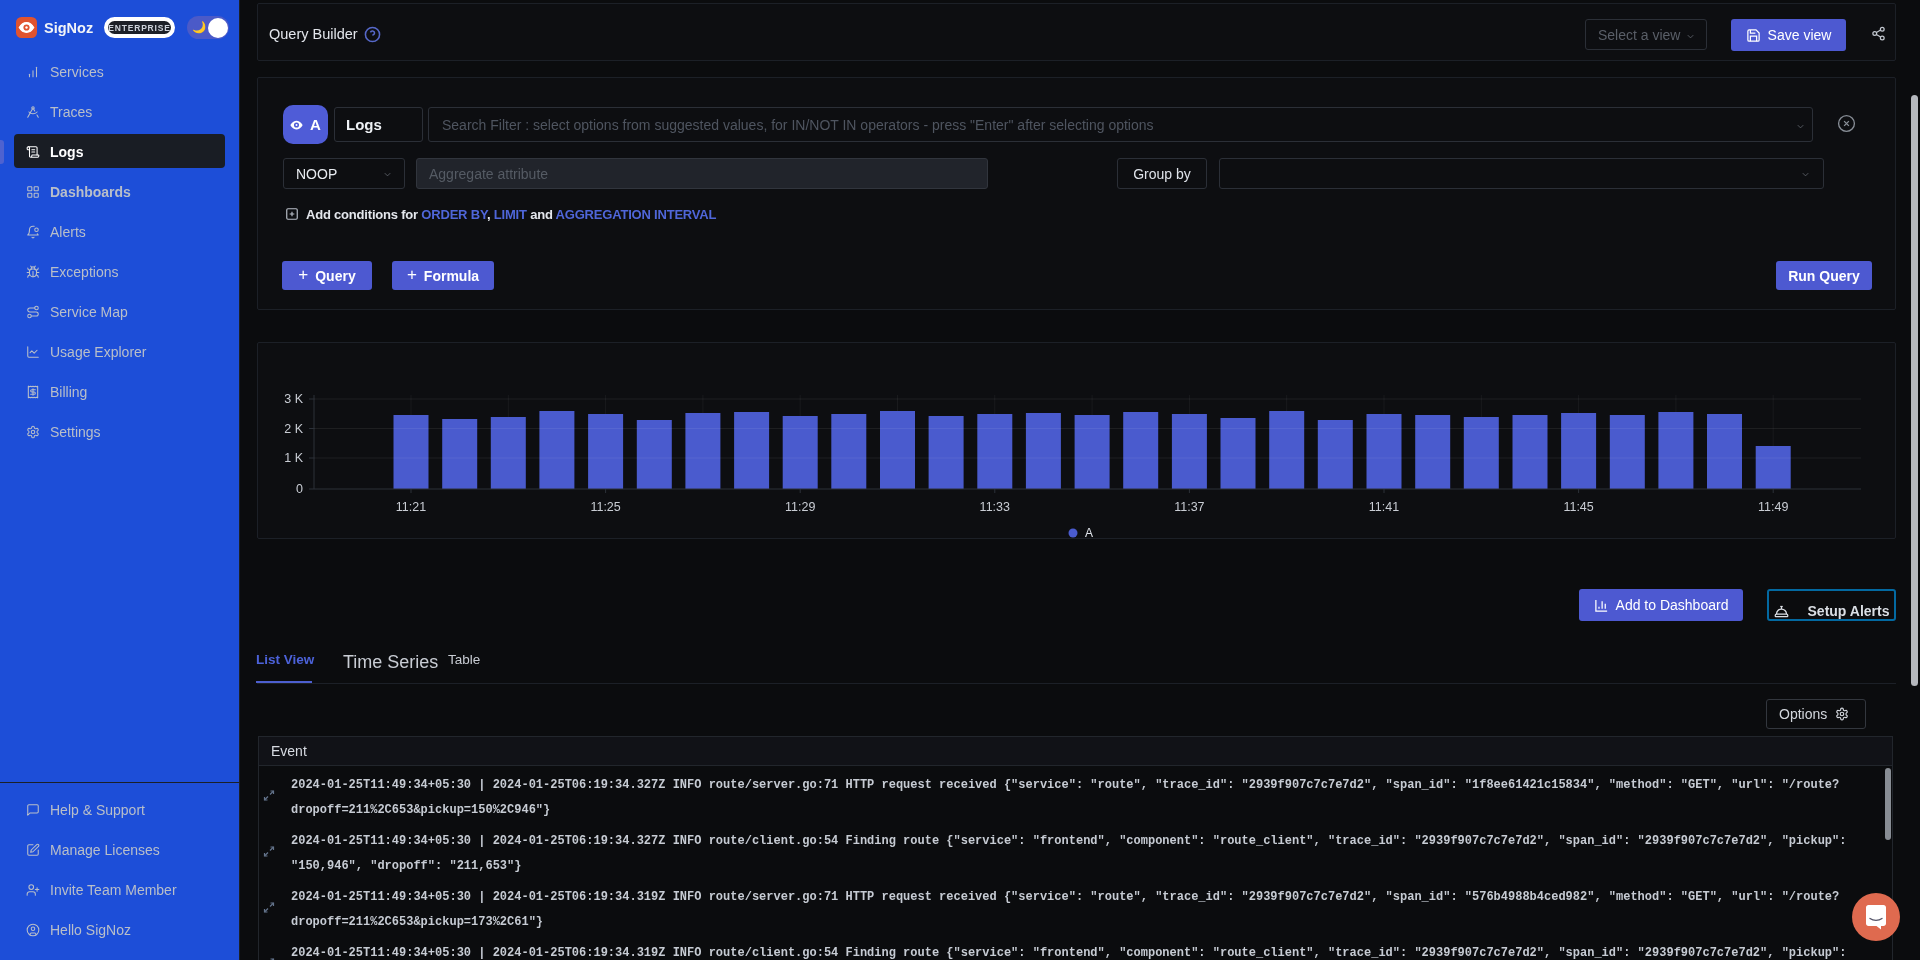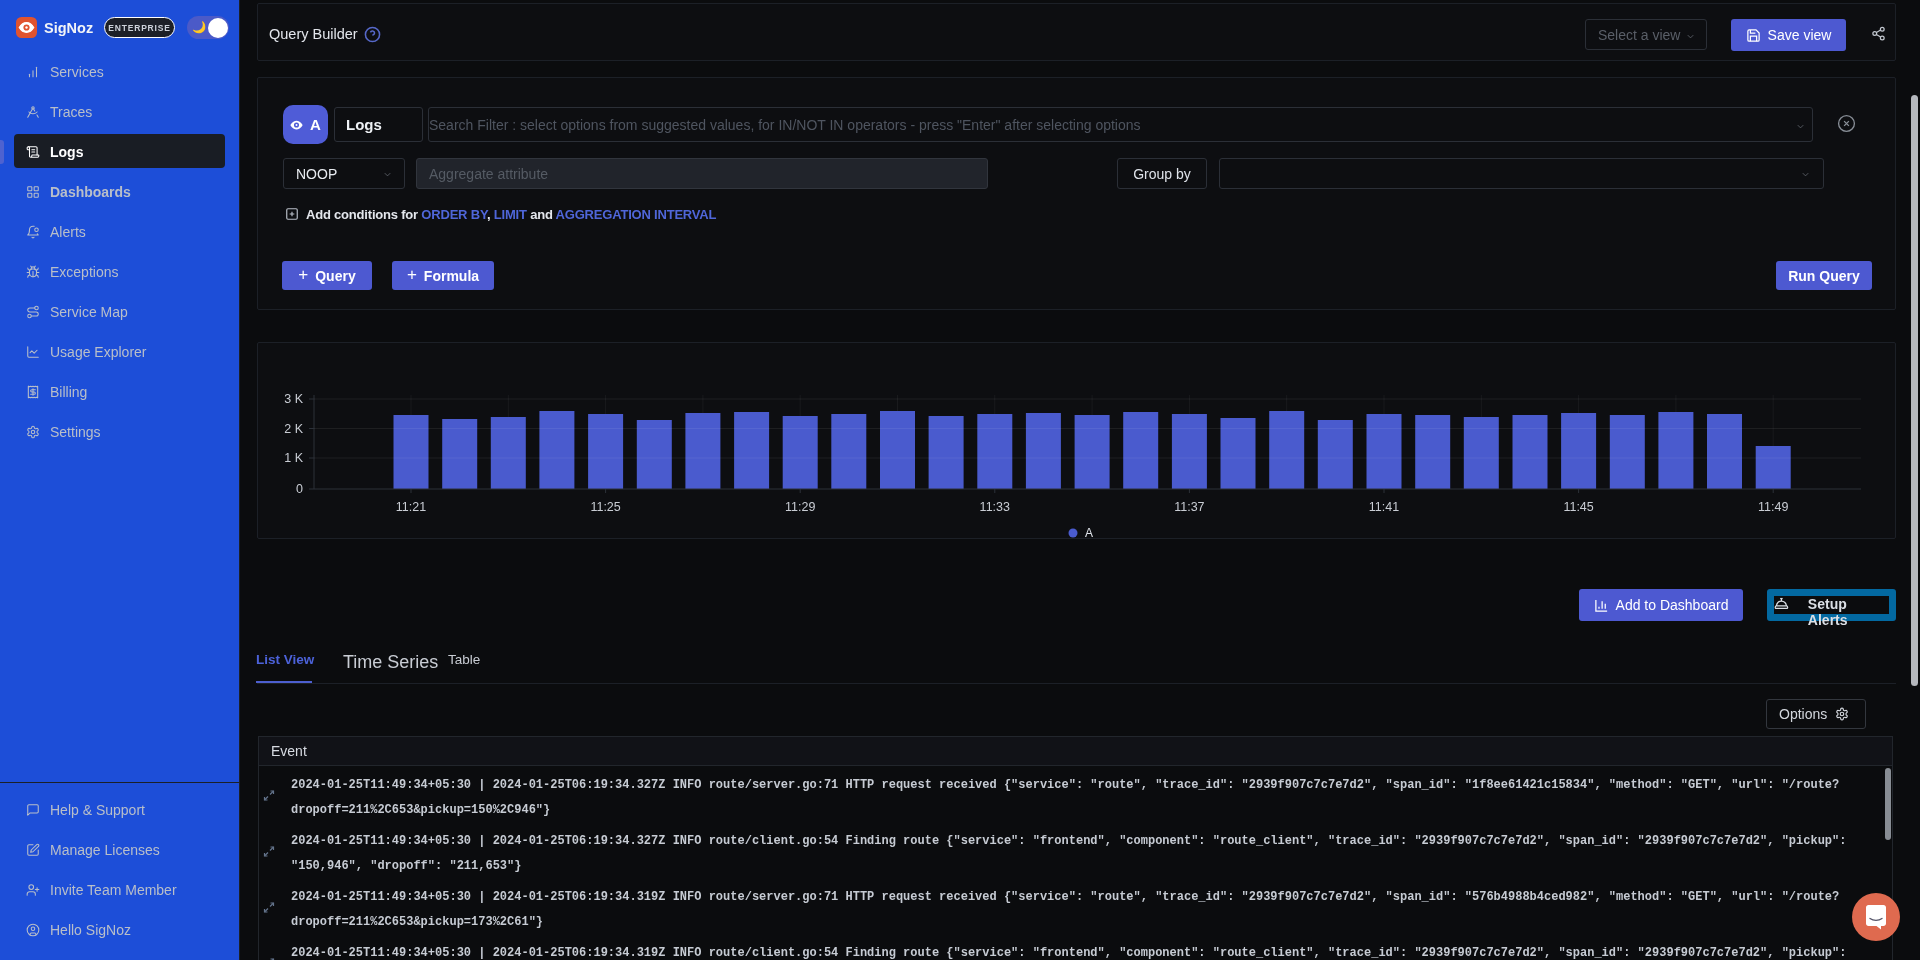--- a/index.html
+++ b/index.html
@@ -20,21 +20,21 @@
 
   <svg class="abs" style="left:16px;top:17px" width="21" height="21" viewBox="0 0 21 21">
     <rect x="0" y="0" width="21" height="21" rx="5.5" fill="#e0532f"></rect>
     <g stroke="#fff" stroke-width="1.1" fill="none">
       <path d="M3.2 10.5 C5.2 7.2 7.6 5.6 10.5 5.6 C13.4 5.6 15.8 7.2 17.8 10.5 C15.8 13.8 13.4 15.4 10.5 15.4 C7.6 15.4 5.2 13.8 3.2 10.5 Z" fill="#fff"></path>
     </g>
     <circle cx="10.5" cy="10.5" r="3.1" fill="#e0532f"></circle>
     <circle cx="10.5" cy="10.5" r="1.2" fill="#fff"></circle>
   </svg>
   <div class="abs" style="left:44px;top:20px;font-size:14.5px;font-weight:700;color:#f2f4f7">SigNoz</div>
-  <div class="abs" style="left:104px;top:17px;width:71px;height:21px;background:#1d2027;border:1px solid #ffffff;border-radius:11px;display:flex;align-items:center;justify-content:center;font-size:8.5px;font-weight:700;letter-spacing:0.8px;color:#cdd2da">ENTERPRISE</div>
+  <div class="abs" style="left:104px;top:17px;width:71px;height:21px;background:#1d2027;border:4px solid #ffffff;border-radius:11px;display:flex;align-items:center;justify-content:center;font-size:8.5px;font-weight:700;letter-spacing:0.8px;color:#cdd2da">ENTERPRISE</div>
   <div class="abs" style="left:187px;top:16px;width:42px;height:23px;background:#4b5ac8;border-radius:12px">
     <div class="abs" style="left:5px;top:4px;font-size:11.5px">🌙</div>
     <div class="abs" style="left:21px;top:1.5px;width:20px;height:20px;border-radius:50%;background:#fff"></div>
   </div>
 
   <div class="abs" style="left:14px;top:134px;width:211px;height:34px;background:#191d24;border-radius:4px"></div>
   <div class="abs" style="left:0;top:140px;width:4px;height:24px;background:#4e62d0;border-radius:0 3px 3px 0"></div>
   <svg class="abs" style="left:26px;top:65px" width="14" height="14" viewBox="0 0 24 24" fill="none" stroke="#b9bfc9" stroke-width="1.8" stroke-linecap="round" stroke-linejoin="round">
       <line x1="6" y1="20" x2="6" y2="16"></line>
       <line x1="12" y1="20" x2="12" y2="10"></line>
@@ -164,21 +164,21 @@
 
   <div class="abs" style="left:25px;top:27px;width:45px;height:39px;background:#4f5cd7;border-radius:10px">
     <svg class="abs" style="left:6px;top:12.5px" width="15" height="14" viewBox="0 0 24 24">
         <path d="M1.5 12s3.5-7.5 10.5-7.5S22.5 12 22.5 12 19 19.5 12 19.5 1.5 12 1.5 12Z" fill="#fff"></path>
         <circle cx="12" cy="12" r="4.4" fill="#4f5cd7"></circle>
         <circle cx="12" cy="12" r="1.7" fill="#fff"></circle>
       </svg>
     <div class="abs" style="left:27px;top:11px;font-size:15px;font-weight:600;color:#fff">A</div>
   </div>
   <div class="ibox" style="left:76px;top:29px;width:89px;height:35px;display:flex;align-items:center;padding-left:11px;font-size:15px;font-weight:600;color:#eef1f5">Logs</div>
-  <div class="ibox" style="left:170px;top:29px;width:1385px;height:35px;display:flex;align-items:center;font-size:14px;color:#4f5560">Search Filter : select options from suggested values, for IN/NOT IN operators - press "Enter" after selecting options
+  <div class="ibox" style="left:170px;top:29px;width:1385px;height:35px;display:flex;align-items:center;padding-left:13px;font-size:14px;color:#4f5560">Search Filter : select options from suggested values, for IN/NOT IN operators - press "Enter" after selecting options
     <svg class="abs" style="right:6px;top:13px" width="11" height="11" viewBox="0 0 24 24">
         <path class="chev" d="m6 9 6 6 6-6"></path>
       </svg>
   </div>
   <svg class="abs" style="left:1579px;top:36px" width="19" height="19" viewBox="0 0 24 24" fill="none" stroke="#878d96" stroke-width="1.7">
       <circle cx="12" cy="12" r="10"></circle>
       <path d="m15 9-6 6M9 9l6 6"></path>
     </svg>
 
   <div class="ibox" style="left:25px;top:80px;width:122px;height:31px;display:flex;align-items:center;padding-left:12px;font-size:14px;color:#e8ebf0">NOOP
@@ -299,21 +299,21 @@
 
 <div class="btn" style="left:1579px;top:589px;width:164px;height:32px">
   <svg width="15" height="15" viewBox="0 0 24 24" fill="none" stroke="#fff" stroke-width="2">
       <path d="M3 3v18h18"></path>
       <path d="M18 17V9"></path>
       <path d="M13 17V5"></path>
       <path d="M8 17v-3"></path>
     </svg>
   <span style="font-weight:400">Add to Dashboard</span>
 </div>
-<div class="abs" style="left:1767px;top:589px;width:129px;height:32px;border:7px solid #0369a1;border-radius:3px;display:flex;align-items:flex-start;justify-content:center;gap:19px;font-size:14px;color:#dbdfe5">
+<div class="abs" style="left:1767px;top:589px;width:129px;height:32px;border:2px solid #0369a1;border-radius:3px;display:flex;align-items:flex-end;justify-content:center;gap:19px;font-size:14px;color:#dbdfe5">
   <svg width="15" height="15" viewBox="0 0 24 24" fill="none" stroke="#dbdfe5" stroke-width="2">
       <path d="M3 20a1 1 0 0 1-1-1v-1a2 2 0 0 1 2-2h16a2 2 0 0 1 2 2v1a1 1 0 0 1-1 1Z"></path>
       <path d="M20 16a8 8 0 1 0-16 0"></path>
       <path d="M12 4v4"></path>
       <path d="M10 4h4"></path>
     </svg>
   <span style="font-weight:600">Setup Alerts</span>
 </div>
 
 <div class="abs" style="left:256px;top:652px;font-size:13.5px;font-weight:600;color:#4c62d9">List View</div>

